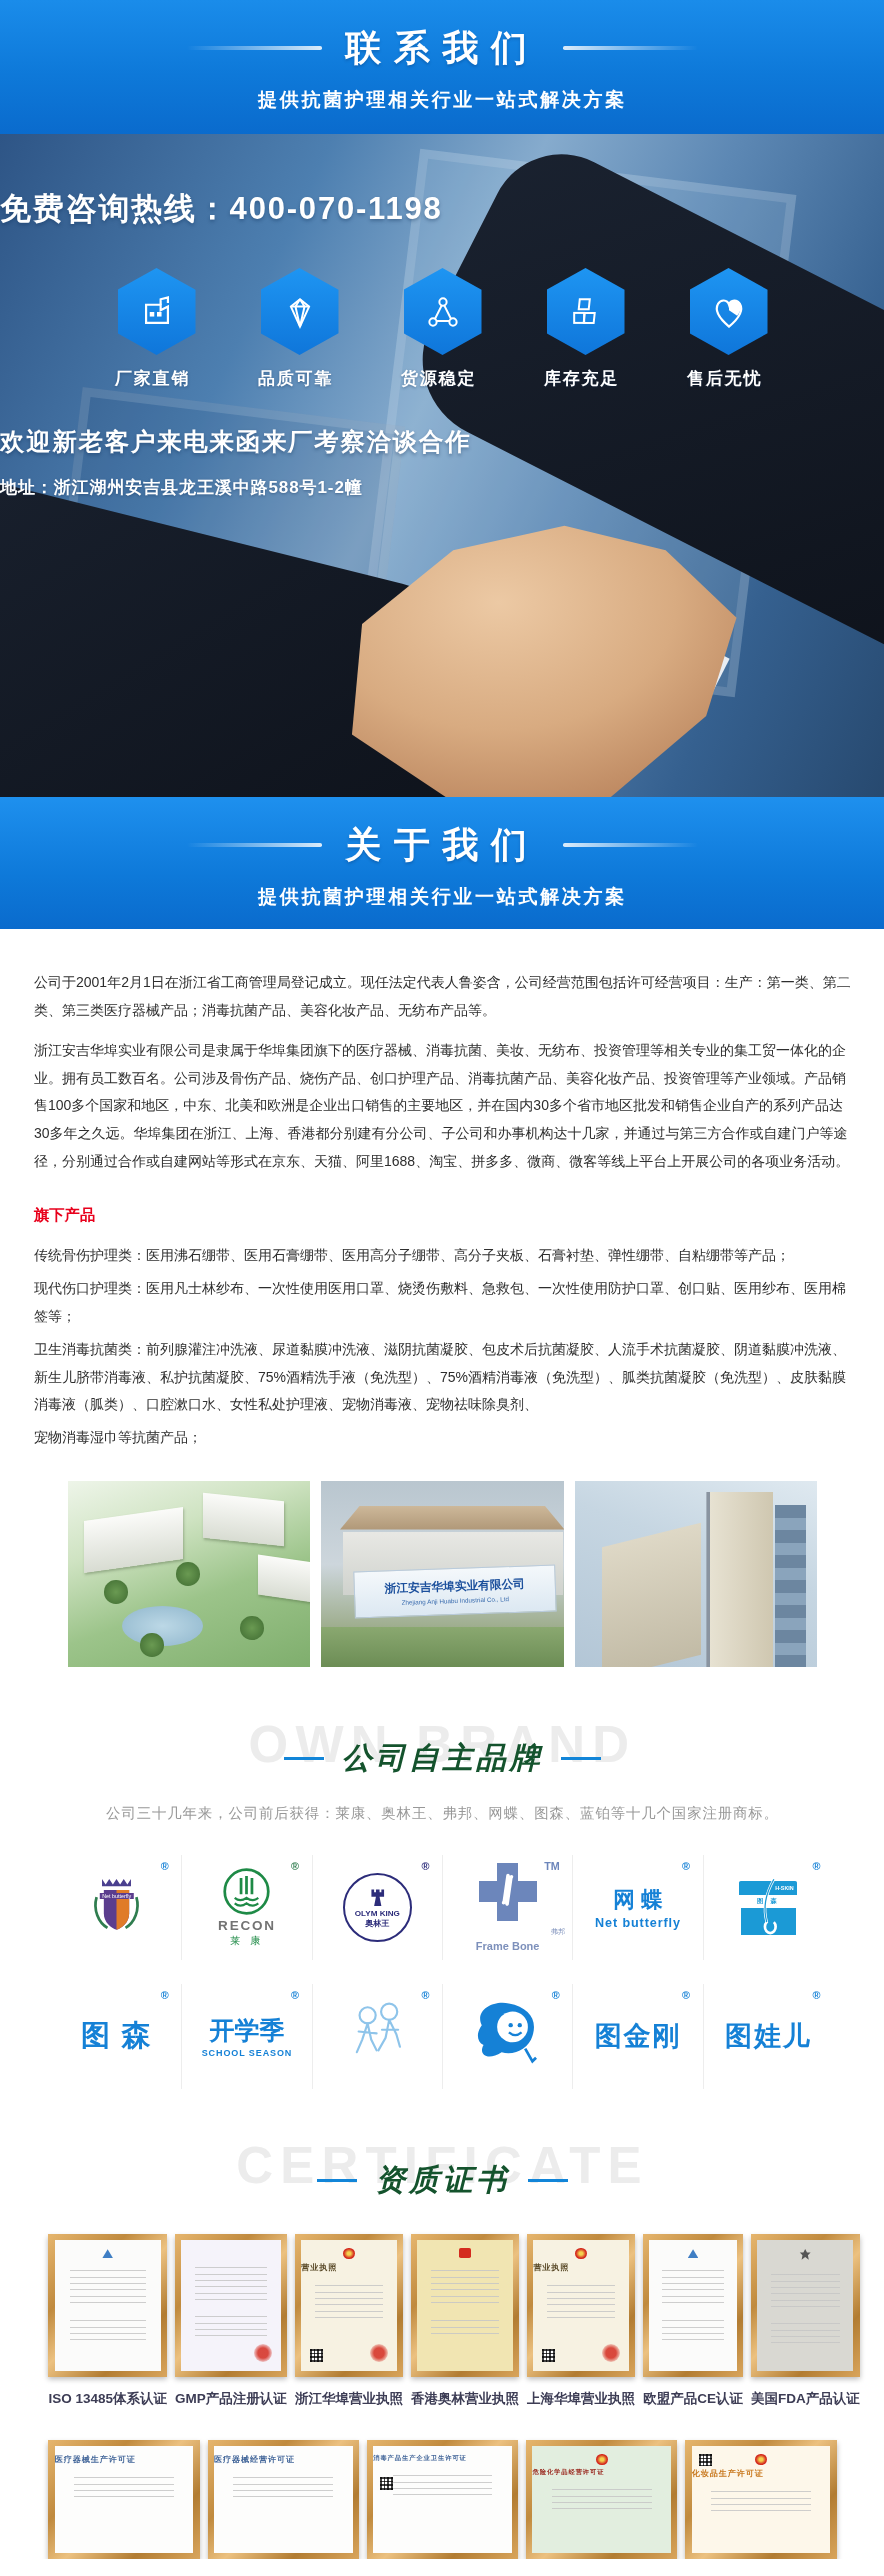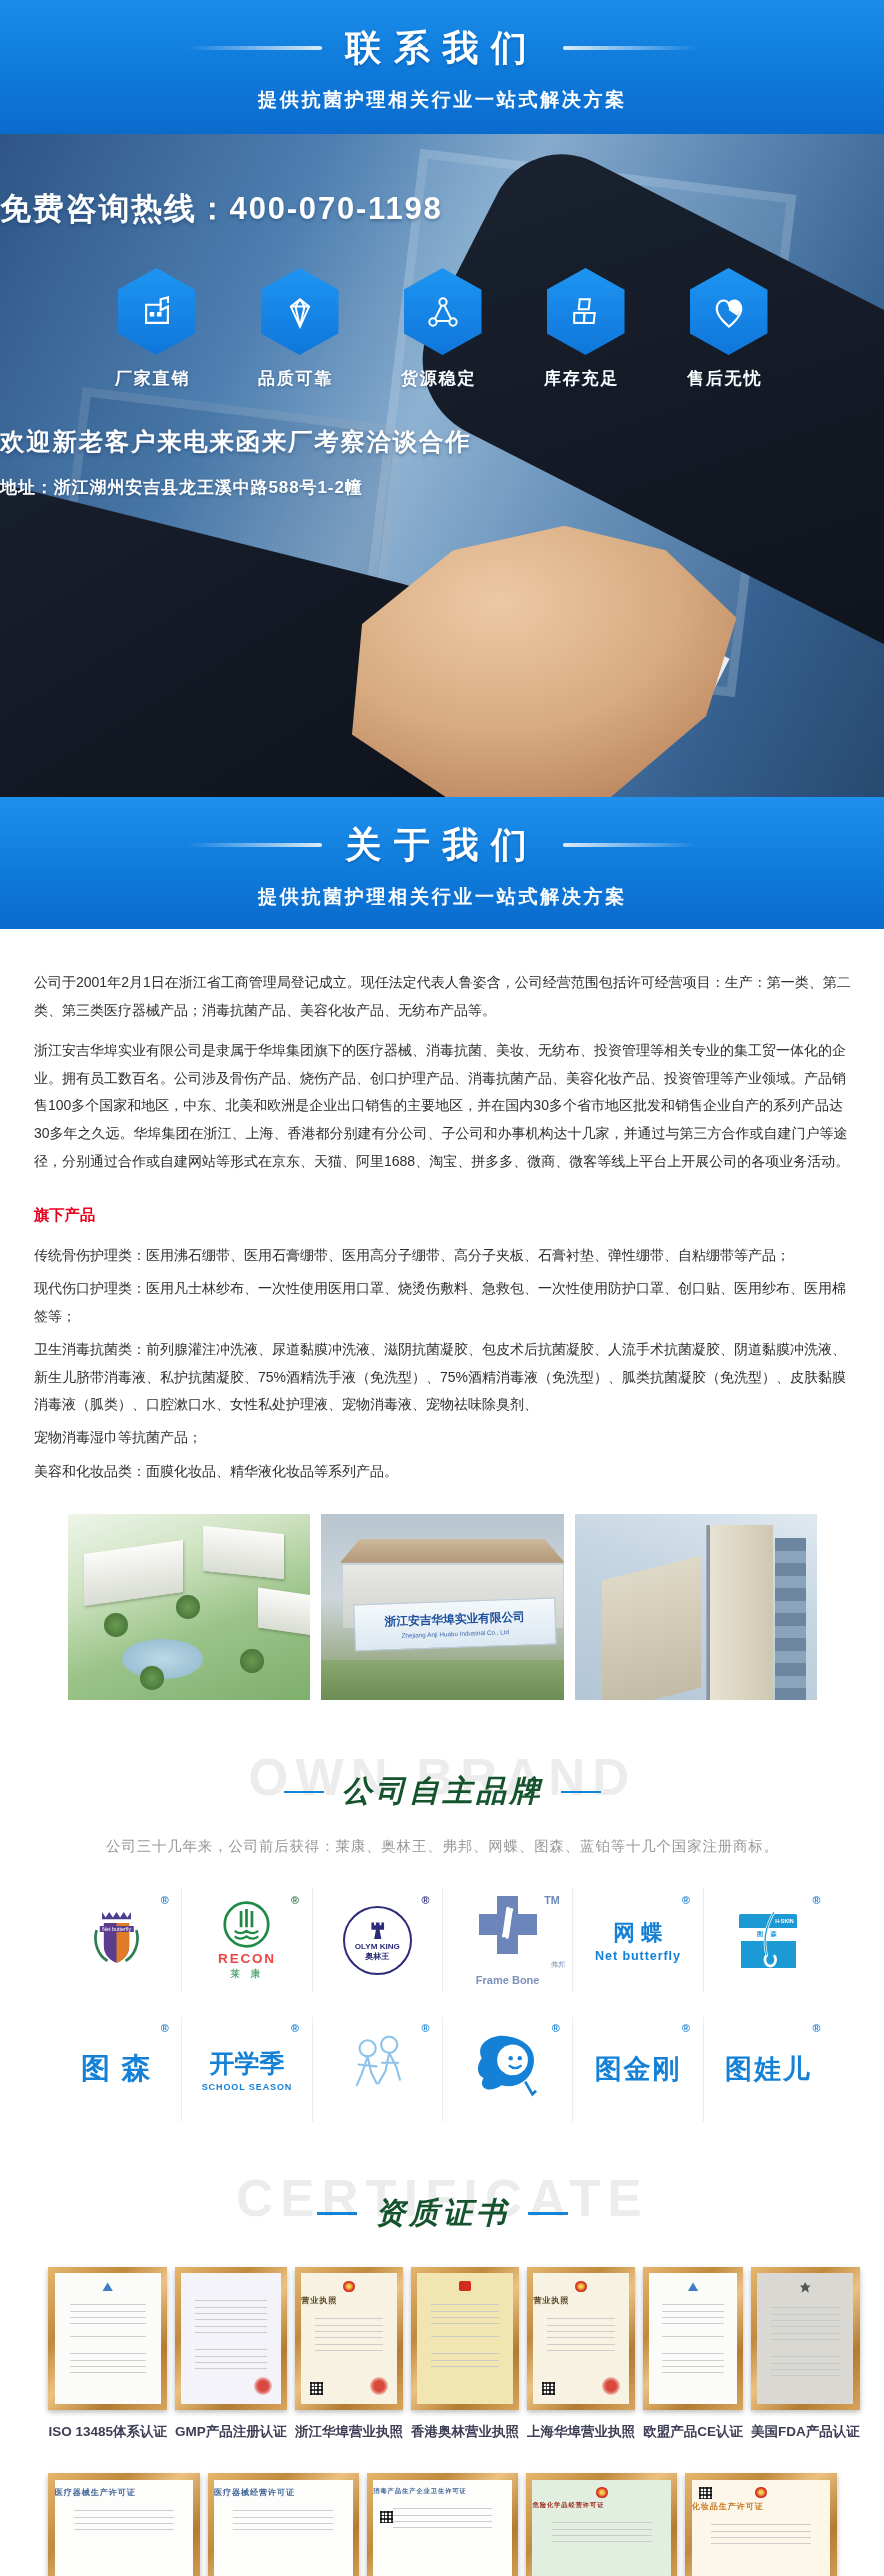--- a/index.html
+++ b/index.html
@@ -90,21 +90,21 @@
   .brow { display:flex; align-items:stretch; margin:0 18px; }
   .brow1 { margin-top:32.5px; }
   .brow2 { margin-top:23.5px; }
   .bitem { flex:1; position:relative; min-height:105px; display:flex; flex-direction:column; align-items:center; justify-content:center; gap:1.8px; }
   .bitem + .bitem { border-left:0.9px solid #ededed; }
   .rmark { position:absolute; top:5.4px; right:12.6px; color:#1581d6; font-size:10.8px; font-weight:bold; }
   .rmark.dk { color:#2c2c7a; } .rmark.gy { color:#6c86bb; } .rmark.gr { color:#2f7d4f; }
   .blue-big { color:#1581d6; font-size:29px; font-weight:bold; letter-spacing:1.8px; white-space:nowrap; }
   .blue-mid { color:#1581d6; font-size:21.7px; font-weight:bold; white-space:nowrap; }
   .blue-sml { color:#1581d6; font-size:9px; font-weight:bold; letter-spacing:0.9px; white-space:nowrap; }
-  .green-txt { color:#ef4444; font-size:13.5px; font-weight:bold; letter-spacing:1.8px; }
+  .green-txt { color:#737373; font-size:13.5px; font-weight:bold; letter-spacing:1.8px; }
   .green-sub { color:#1e8a46; font-size:10px; letter-spacing:3.6px; }
   .olym-circle { width:69px; height:69px; border:2.7px solid #2c2c7a; border-radius:50%; display:flex; flex-direction:column; align-items:center; justify-content:center; }
   .olym-en { color:#2c2c7a; font-size:8.1px; font-weight:bold; white-space:nowrap; }
   .olym-cn { color:#2c2c7a; font-size:8.1px; font-weight:bold; }
   .crest { position:relative; width:69px; height:76px; }
   .crest .nb { position:absolute; top:23.5px; left:50%; transform:translateX(-50%); font-size:5.4px; color:#fff; background:#5b3d8e; padding:0 2.7px; white-space:nowrap; }
   .fb-cross { position:relative; width:58px; height:58px; }
   .fb-cross::before { content:""; position:absolute; left:18px; top:0; width:21.7px; height:58px; background:#6c86bb; }
   .fb-cross::after { content:""; position:absolute; left:0; top:18px; width:58px; height:21.7px; background:#6c86bb; }
   .fb-text { color:#7d90bb; font-size:11px; font-weight:bold; margin-top:18px; }
@@ -244,21 +244,20 @@
   <div class="about-wrap">
     <div class="map-wm"></div>
     <p class="para">公司于2001年2月1日在浙江省工商管理局登记成立。现任法定代表人鲁姿含，公司经营范围包括许可经营项目：生产：第一类、第二类、第三类医疗器械产品；消毒抗菌产品、美容化妆产品、无纺布产品等。</p>
     <p class="para">浙江安吉华埠实业有限公司是隶属于华埠集团旗下的医疗器械、消毒抗菌、美妆、无纺布、投资管理等相关专业的集工贸一体化的企业。拥有员工数百名。公司涉及骨伤产品、烧伤产品、创口护理产品、消毒抗菌产品、美容化妆产品、投资管理等产业领域。产品销售100多个国家和地区，中东、北美和欧洲是企业出口销售的主要地区，并在国内30多个省市地区批发和销售企业自产的系列产品达30多年之久远。华埠集团在浙江、上海、香港都分别建有分公司、子公司和办事机构达十几家，并通过与第三方合作或自建门户等途径，分别通过合作或自建网站等形式在京东、天猫、阿里1688、淘宝、拼多多、微商、微客等线上平台上开展公司的各项业务活动。</p>
     <div class="products-heading">旗下产品</div>
     <div class="plist">
       <p>传统骨伤护理类：医用沸石绷带、医用石膏绷带、医用高分子绷带、高分子夹板、石膏衬垫、弹性绷带、自粘绷带等产品；</p>
       <p>现代伤口护理类：医用凡士林纱布、一次性使用医用口罩、烧烫伤敷料、急救包、一次性使用防护口罩、创口贴、医用纱布、医用棉签等；</p>
       <p>卫生消毒抗菌类：前列腺灌注冲洗液、尿道黏膜冲洗液、滋阴抗菌凝胶、包皮术后抗菌凝胶、人流手术抗菌凝胶、阴道黏膜冲洗液、新生儿脐带消毒液、私护抗菌凝胶、75%酒精洗手液（免洗型）、75%酒精消毒液（免洗型）、胍类抗菌凝胶（免洗型）、皮肤黏膜消毒液（胍类）、口腔漱口水、女性私处护理液、宠物消毒液、宠物祛味除臭剂、</p>
       <p>宠物消毒湿巾等抗菌产品；</p>
-      <p>美容和化妆品类：面膜化妆品、精华液化妆品等系列产品。</p>
     </div>
 
     <div class="gallery">
       <div class="g-img g-campus">
         <div class="bldg b1"></div>
           <div class="bldg b2"></div>
           <div class="bldg b3"></div>
         <div class="pond"></div>
         <div class="tree" style="left:36px;top:99px;"></div>
         <div class="tree" style="left:108px;top:81px;"></div>

